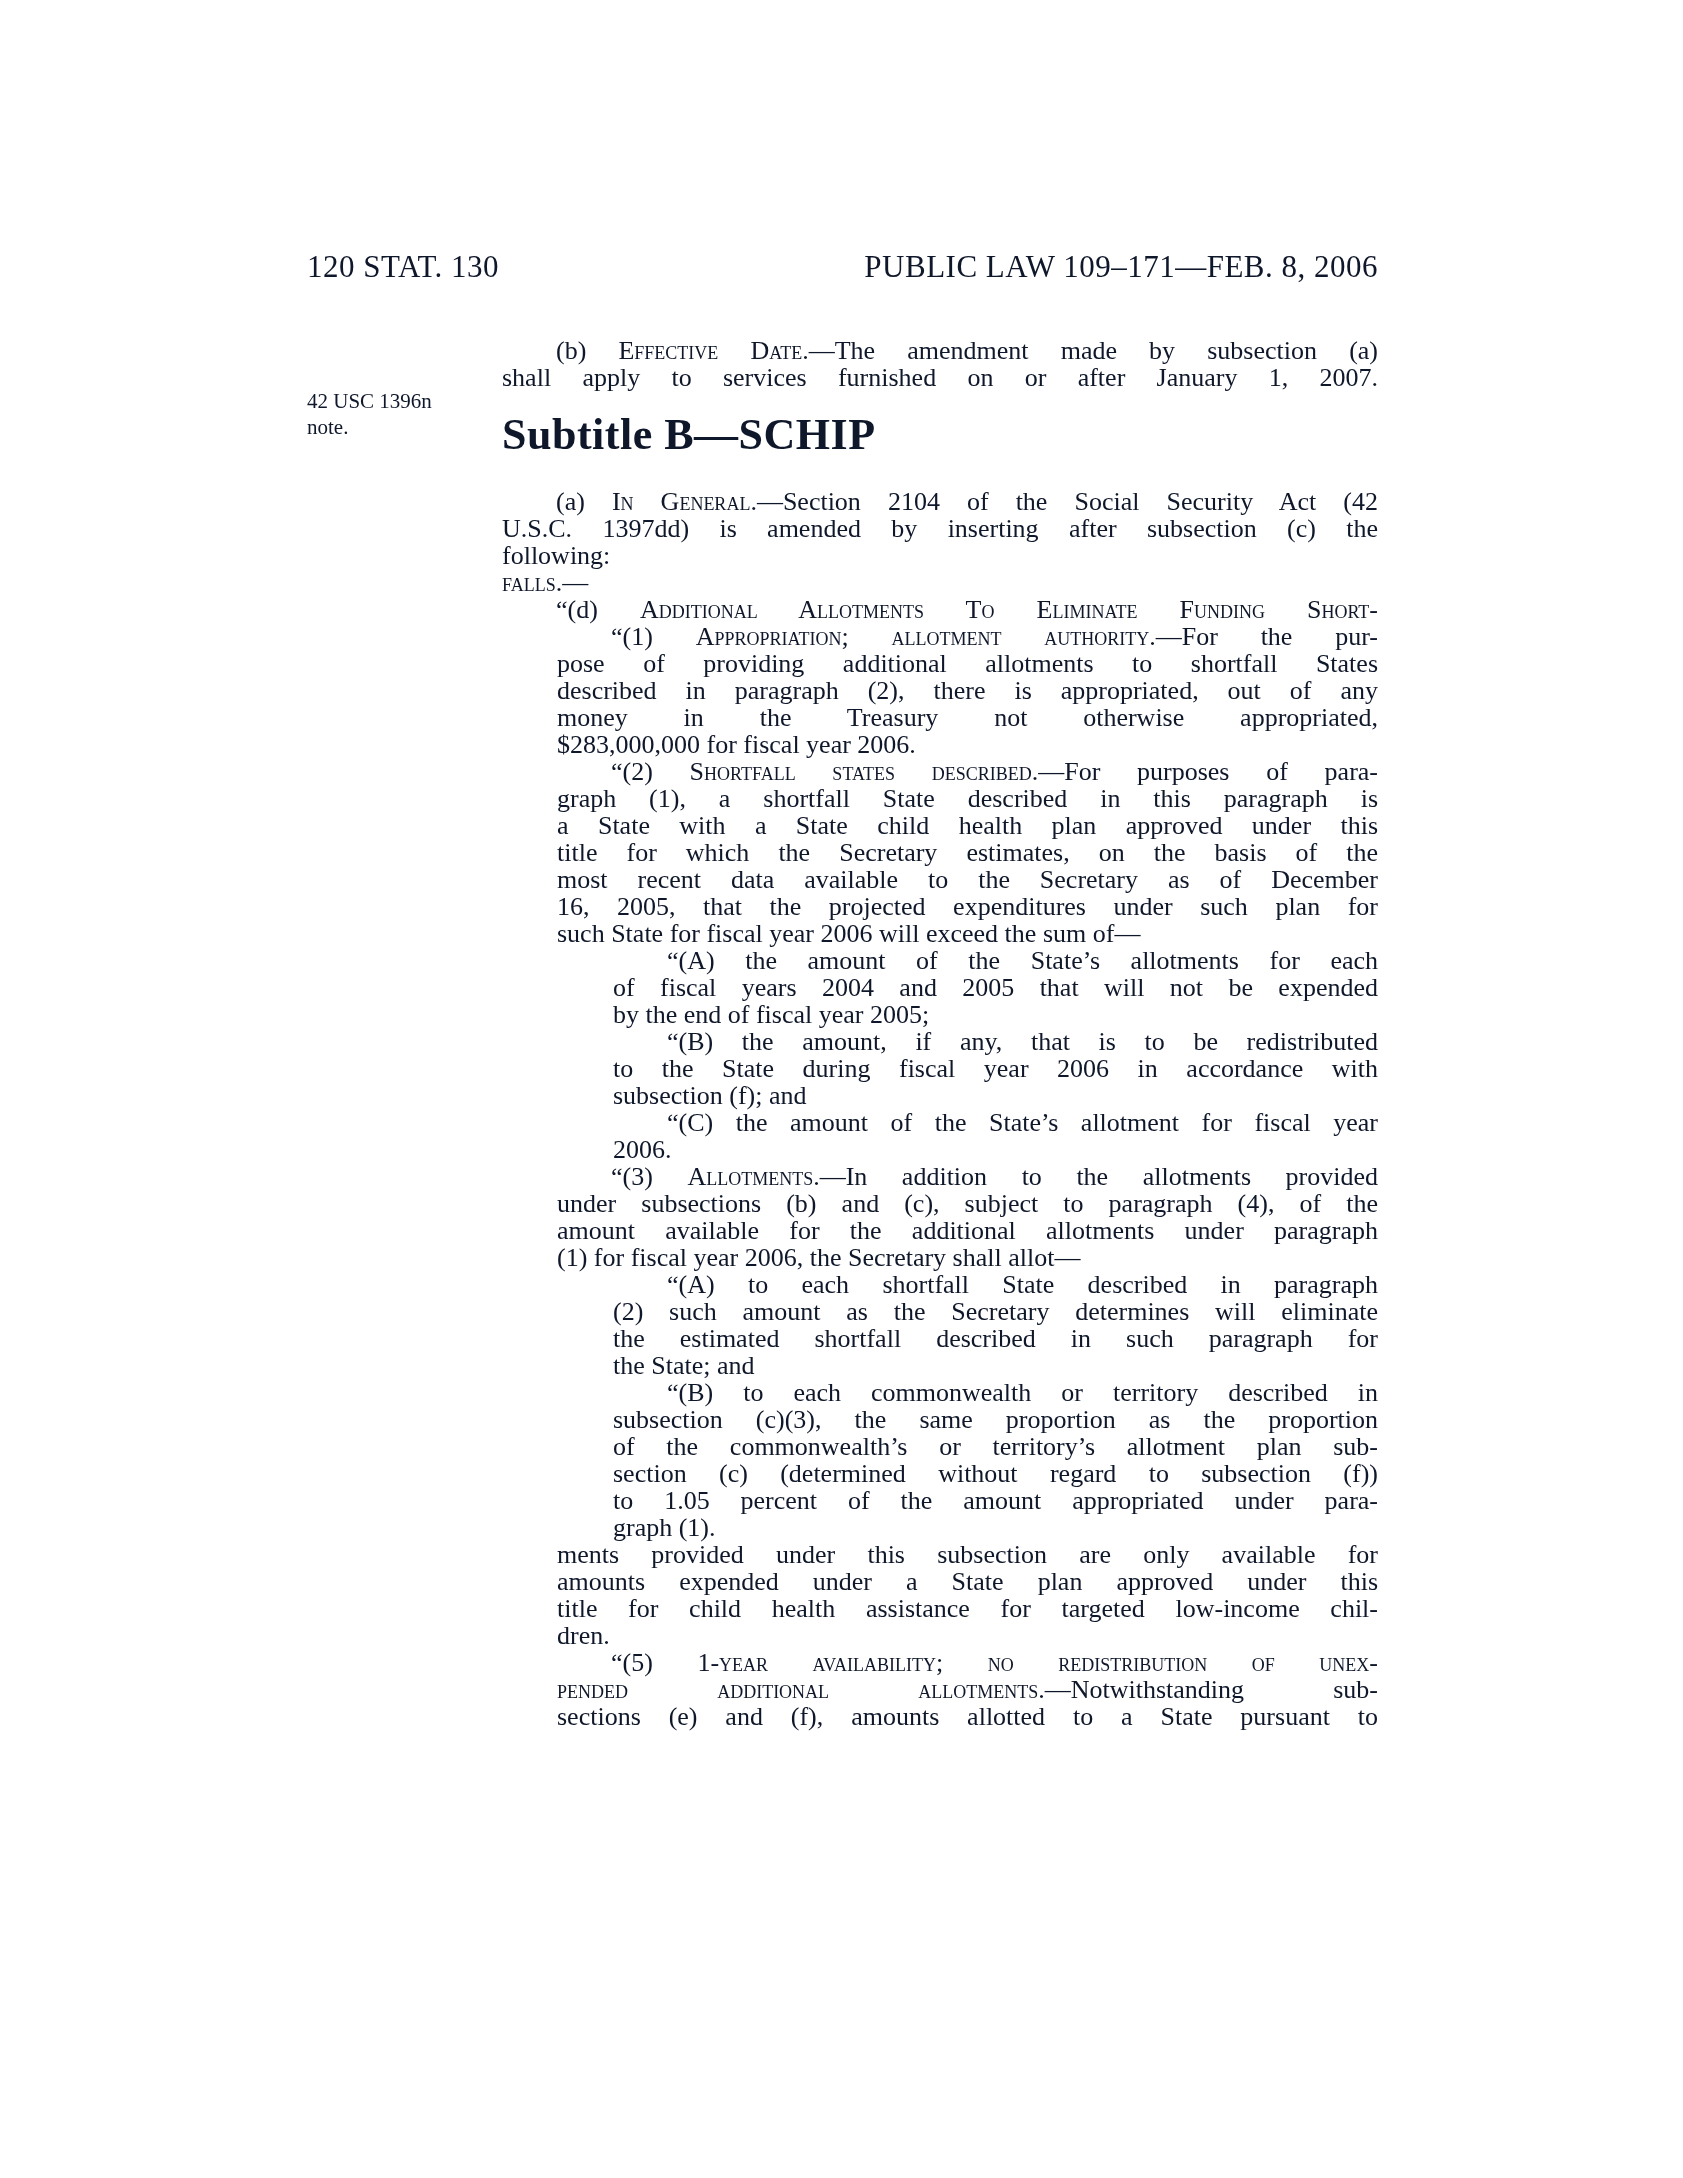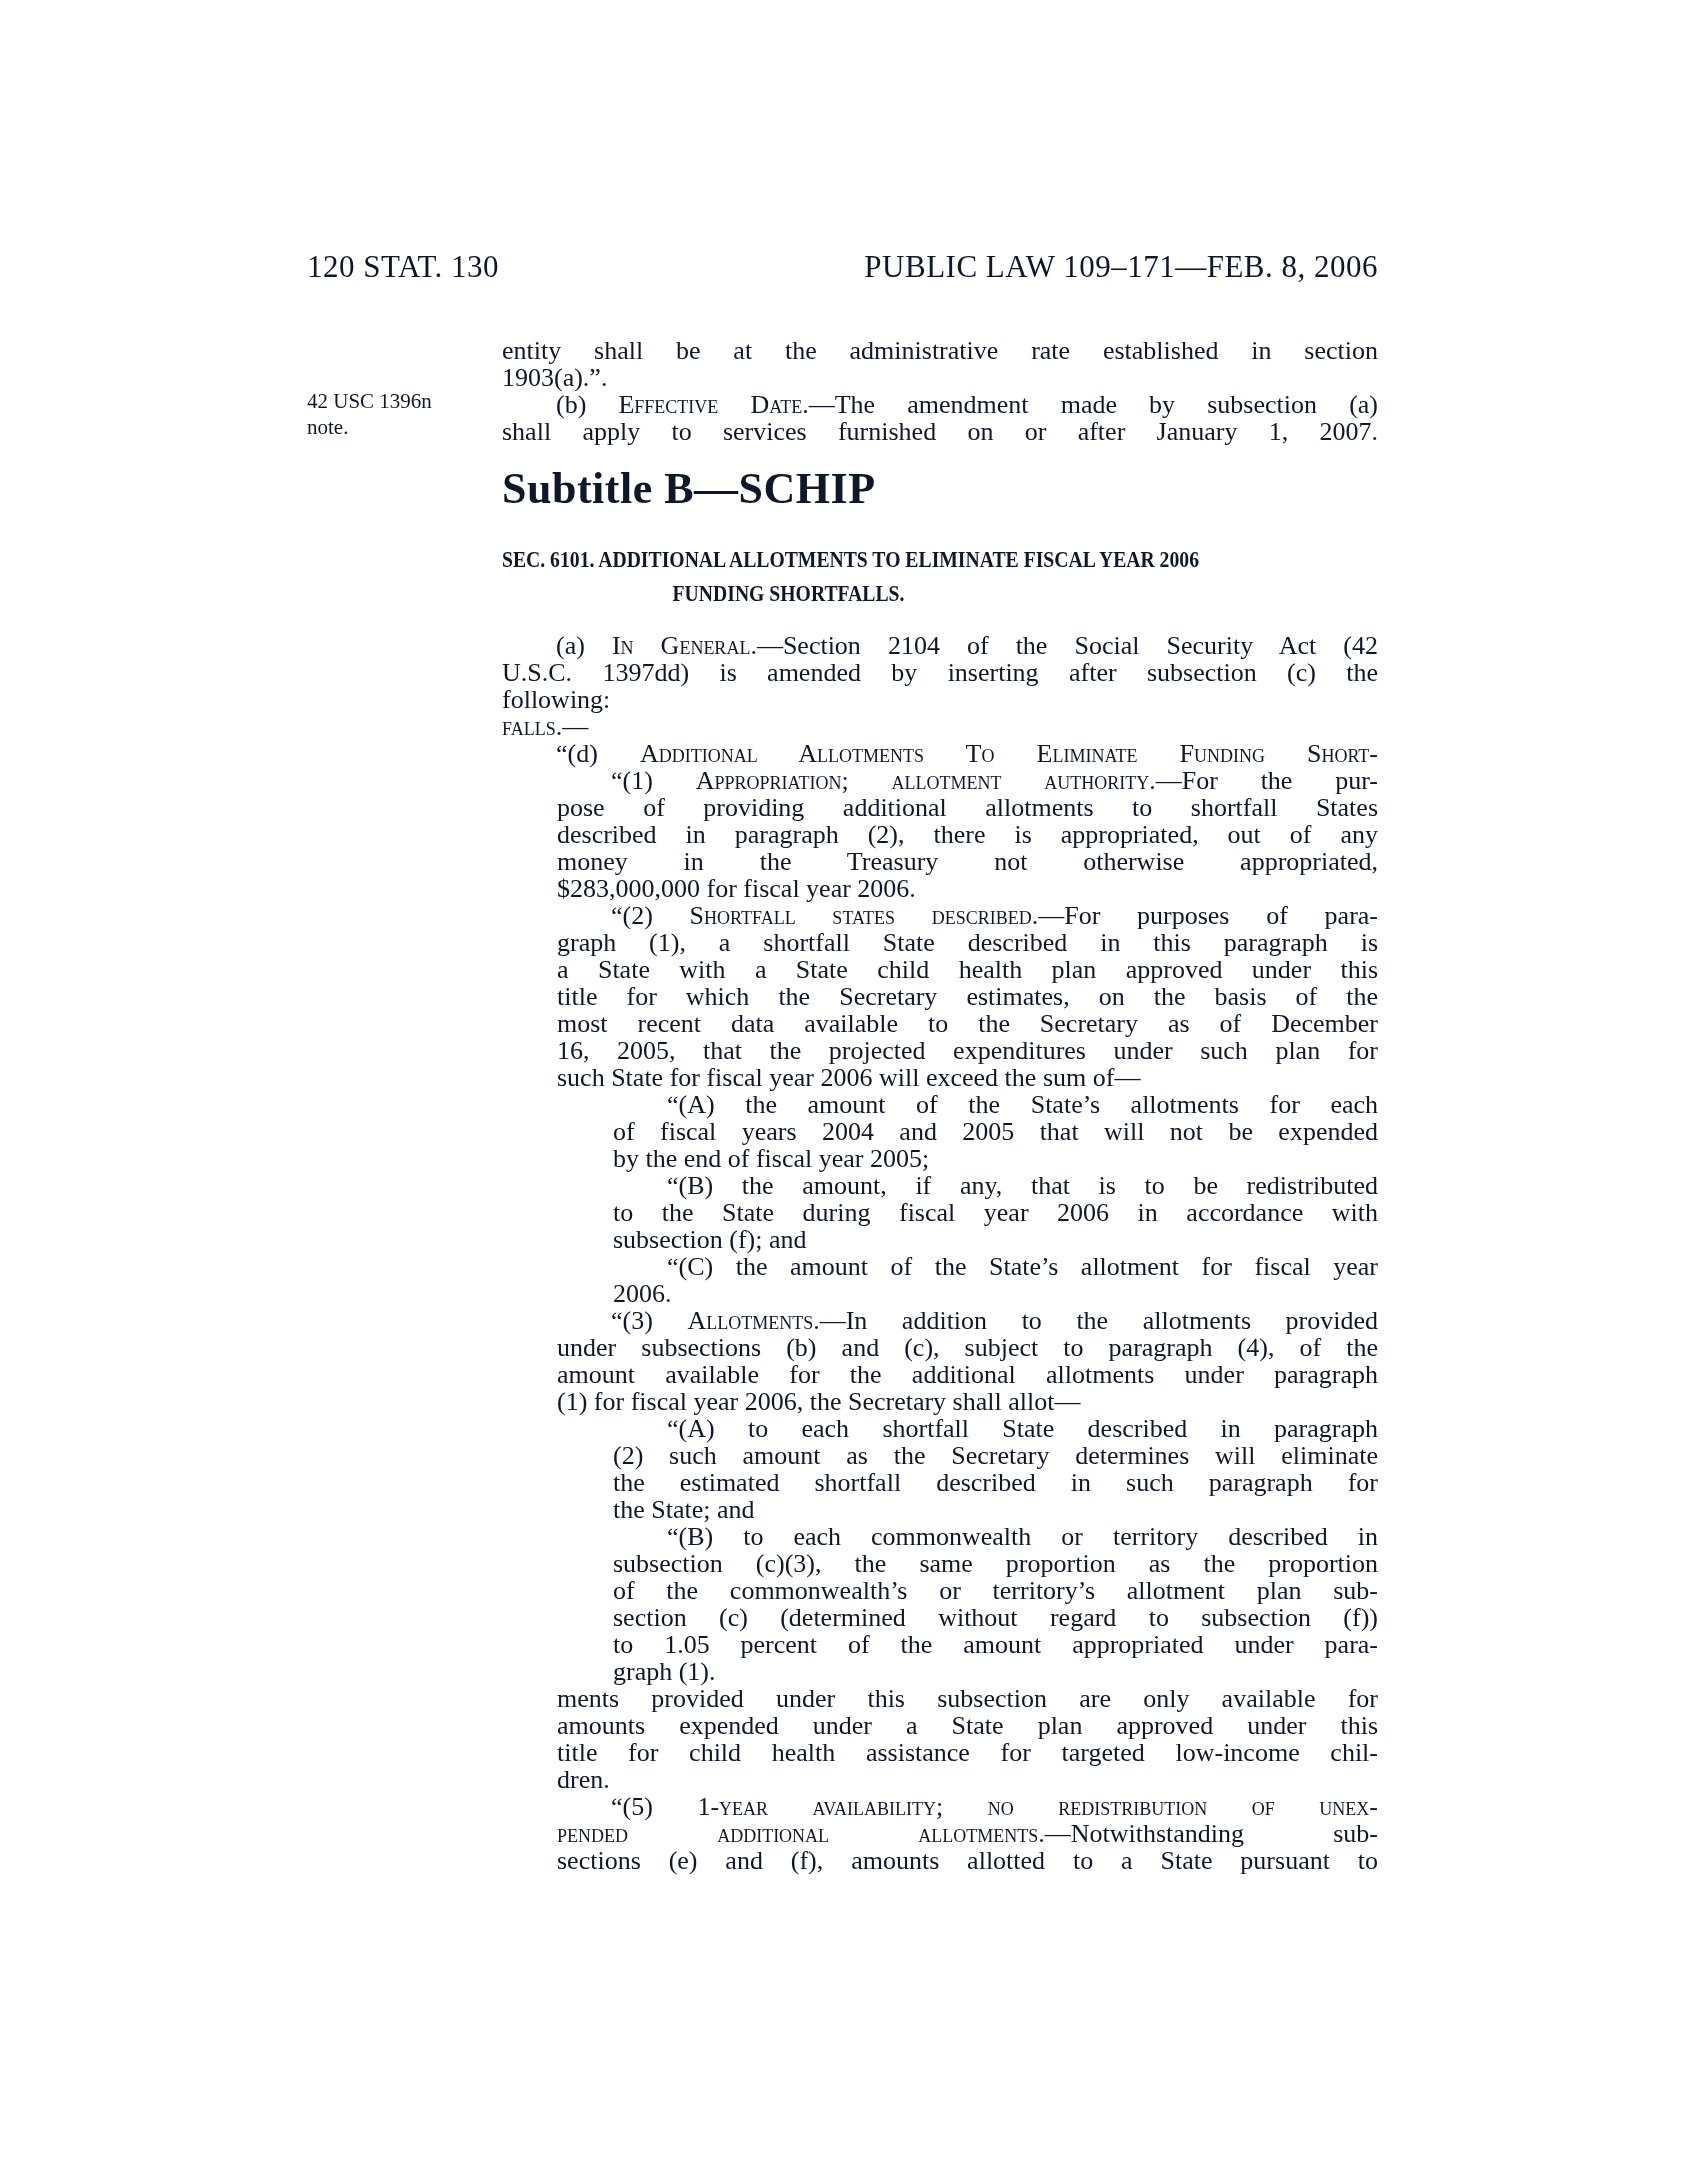--- a/index.html
+++ b/index.html
@@ -97,35 +97,27 @@
   </div>
 
   <div class="margin-note">
     <div>42 USC 1396n</div>
     <div>note.</div>
   </div>
 
   <div class="body-col">
     <div id="paras-top">
         <div class="para level-0">
-          <div class="line j"><span>entity shall be at the administrative rate established in section</span></div>
-          <div class="line"><span>1903(a).”.</span></div>
-        </div>
-        <div class="para level-0">
           <div class="line j ind"><span>(b) </span><span class="sc">Effective Date</span><span>.—The amendment made by subsection (a)</span></div>
           <div class="line j"><span>shall apply to services furnished on or after January 1, 2007.</span></div>
         </div>
       </div>
 
     <div class="subtitle-heading">Subtitle B—SCHIP</div>
 
-    <div class="sec-heading">
-      <div class="sec-line sec-line1">SEC. 6101. ADDITIONAL ALLOTMENTS TO ELIMINATE FISCAL YEAR 2006</div>
-      <div class="sec-line sec-line2">FUNDING SHORTFALLS.</div>
-    </div>
 
     <div id="paras-main">
         <div class="para level-0">
           <div class="line j ind"><span>(a) </span><span class="sc">In General</span><span>.—Section 2104 of the Social Security Act (42</span></div>
           <div class="line j"><span>U.S.C. 1397dd) is amended by inserting after subsection (c) the</span></div>
           <div class="line"><span>following:</span></div>
         </div>
         <div class="para level-0">
           <div class="line"><span class="sc">falls</span><span>.—</span></div>
           <div class="line j ind"><span>“(d) </span><span class="sc">Additional Allotments To Eliminate Funding Short-</span></div>

